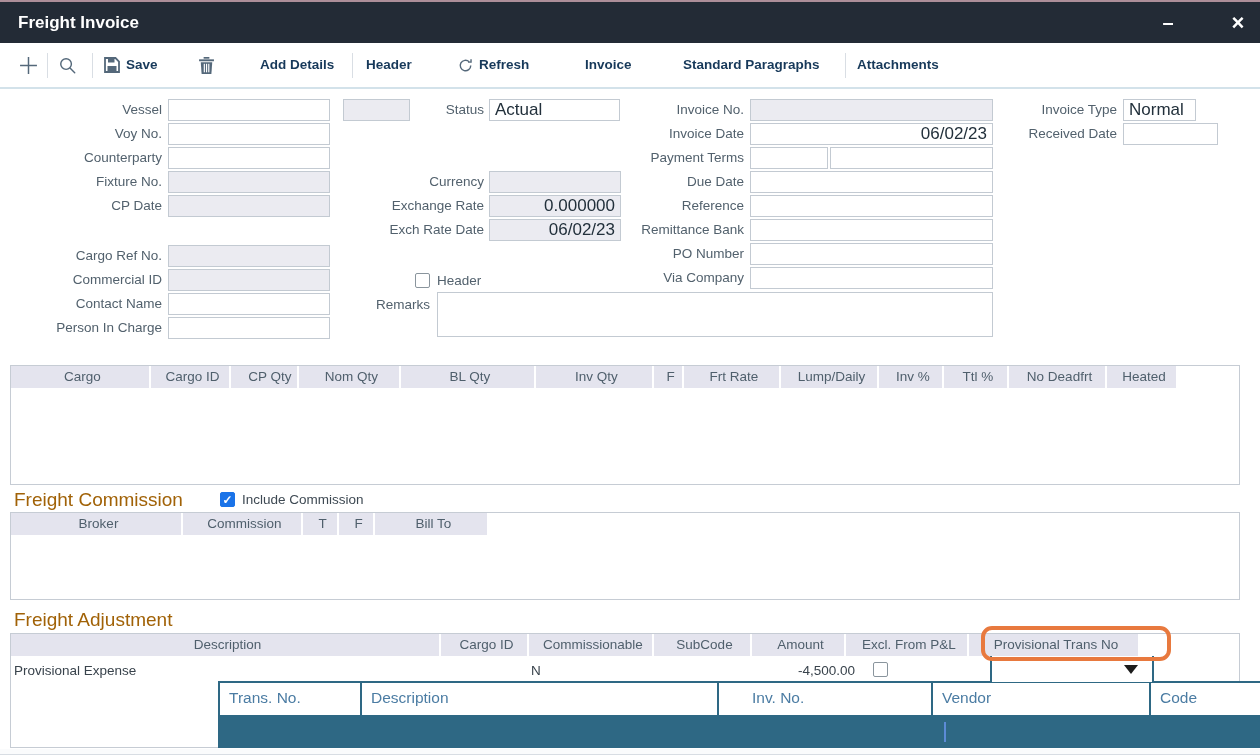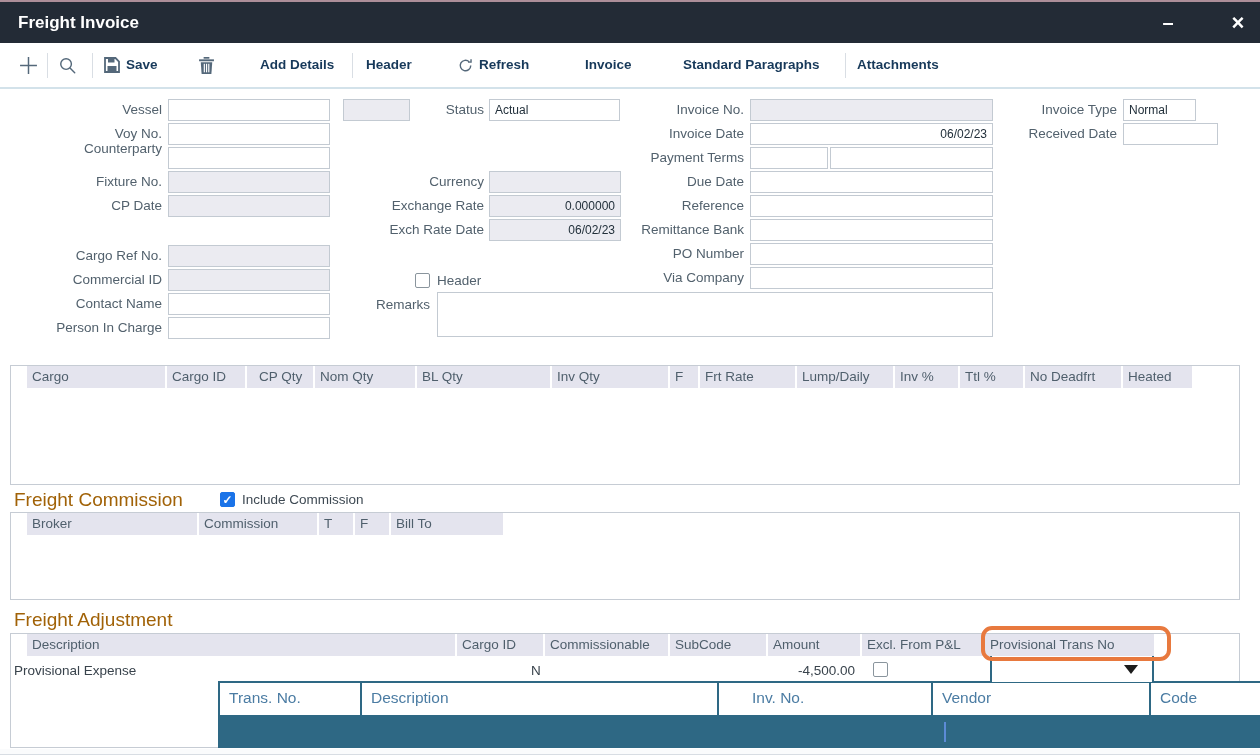--- a/index.html
+++ b/index.html
@@ -20,32 +20,32 @@
   .closebtn{left:1216px;font-size:22px;}
 
   
   .toolbar{position:absolute;left:0;top:43px;width:1260px;height:46px;background:#fff;border-bottom:2px solid #D3E2EA;}
   .tbitem{position:absolute;top:0;height:44px;line-height:44px;color:var(--toolbar-text);font-size:13.5px;font-weight:700;cursor:pointer;white-space:nowrap;}
   .tbicon{position:absolute;top:0;height:44px;display:flex;align-items:center;color:var(--icon);cursor:pointer;}
   .tbsep{position:absolute;top:10px;width:1px;height:25px;background:#D9DEE4;}
 
   
   .flabel{position:absolute;height:22px;line-height:22px;text-align:right;color:var(--label);font-size:13.5px;white-space:nowrap;}
-  .finput{position:absolute;height:22px;border:1px solid var(--border);background:#fff;font-family:"Liberation Sans",sans-serif;font-size:12px;color:var(--value);padding:0 5px;outline:none;}
+  .finput{position:absolute;height:22px;border:1px solid var(--border);background:#fff;font-family:"Liberation Sans",sans-serif;font-size:17px;color:var(--value);padding:0 5px;outline:none;}
   .finput.dis{background:var(--disabled);}
   .finput.right{text-align:right;}
   textarea.finput{resize:none;padding-top:2px;}
   .cbx{position:absolute;width:15px;height:15px;border:1px solid #8A959D;background:#fff;cursor:pointer;border-radius:2px;}
   .cbx.on{background:var(--blue);border-color:var(--blue);color:#fff;text-align:center;line-height:14px;font-size:12px;font-weight:700;}
   .cbx.on::after{content:"\2713";}
   .cblabel{position:absolute;height:22px;line-height:22px;color:var(--label);font-size:13.5px;}
 
   
   .tbox{position:absolute;left:10px;width:1230px;background:#fff;border:1px solid var(--boxborder);}
-  .hrow{position:absolute;left:16px;top:0;display:flex;}
+  .hrow{position:absolute;left:0;top:0;display:flex;text-align:center;}
   .hcell{height:22px;line-height:22px;background:var(--headerbg);color:#4F5F6C;font-size:13.5px;padding-left:5px;border-right:2px solid #fff;overflow:hidden;white-space:nowrap;}
   .seclabel{position:absolute;color:#a16207;font-size:19px;height:18px;line-height:18px;}
   .celltext{position:absolute;color:#39434C;font-size:13.5px;height:22px;line-height:22px;white-space:nowrap;}
 
   
   .combo{position:absolute;left:990px;top:656px;width:164px;height:26px;background:#fff;border-left:2px solid var(--teal);border-right:2px solid var(--teal);cursor:pointer;z-index:6;}
   .combo .arrow{position:absolute;right:14px;top:9px;width:0;height:0;border-left:7px solid transparent;border-right:7px solid transparent;border-top:9px solid #1C1C1C;}
   .popup{position:absolute;left:218px;top:681px;display:flex;z-index:5;}
   .pcell{height:36px;background:#fff;border:2px solid var(--teal);margin-left:-2px;color:var(--popuptext);font-size:15.5px;padding:6px 0 0 9px;white-space:nowrap;overflow:hidden;}
   .pcell:first-child{margin-left:0;}
@@ -112,21 +112,21 @@
     <div class="tbitem" style="left:683px;">Standard Paragraphs</div>
     <div class="tbsep" style="left:845px;"></div>
     <div class="tbitem" style="left:857px;">Attachments</div>
   </div>
 
   <div class="flabel" style="left:0;top:99px;width:162px;">Vessel</div>
   <input class="finput" style="left: 168px; top: 99px; width: 162px;" value="">
   <input class="finput dis" style="left: 343px; top: 99px; width: 67px;" value="">
   <div class="flabel" style="left:0;top:123px;width:162px;">Voy No.</div>
   <input class="finput" style="left: 168px; top: 123px; width: 162px;" value="">
-  <div class="flabel" style="left:0;top:138px;width:162px;">Counterparty</div>
+  <div class="flabel" style="left:0;top:147px;width:162px;">Counterparty</div>
   <input class="finput" style="left: 168px; top: 147px; width: 162px;" value="">
   <div class="flabel" style="left:0;top:171px;width:162px;">Fixture No.</div>
   <input class="finput dis" style="left: 168px; top: 171px; width: 162px;" value="">
   <div class="flabel" style="left:0;top:195px;width:162px;">CP Date</div>
   <input class="finput dis" style="left: 168px; top: 195px; width: 162px;" value="">
 
   <div class="flabel" style="left:0;top:245px;width:162px;">Cargo Ref No.</div>
   <input class="finput dis" style="left: 168px; top: 245px; width: 162px;" value="">
   <div class="flabel" style="left:0;top:269px;width:162px;">Commercial ID</div>
   <input class="finput dis" style="left: 168px; top: 269px; width: 162px;" value="">

